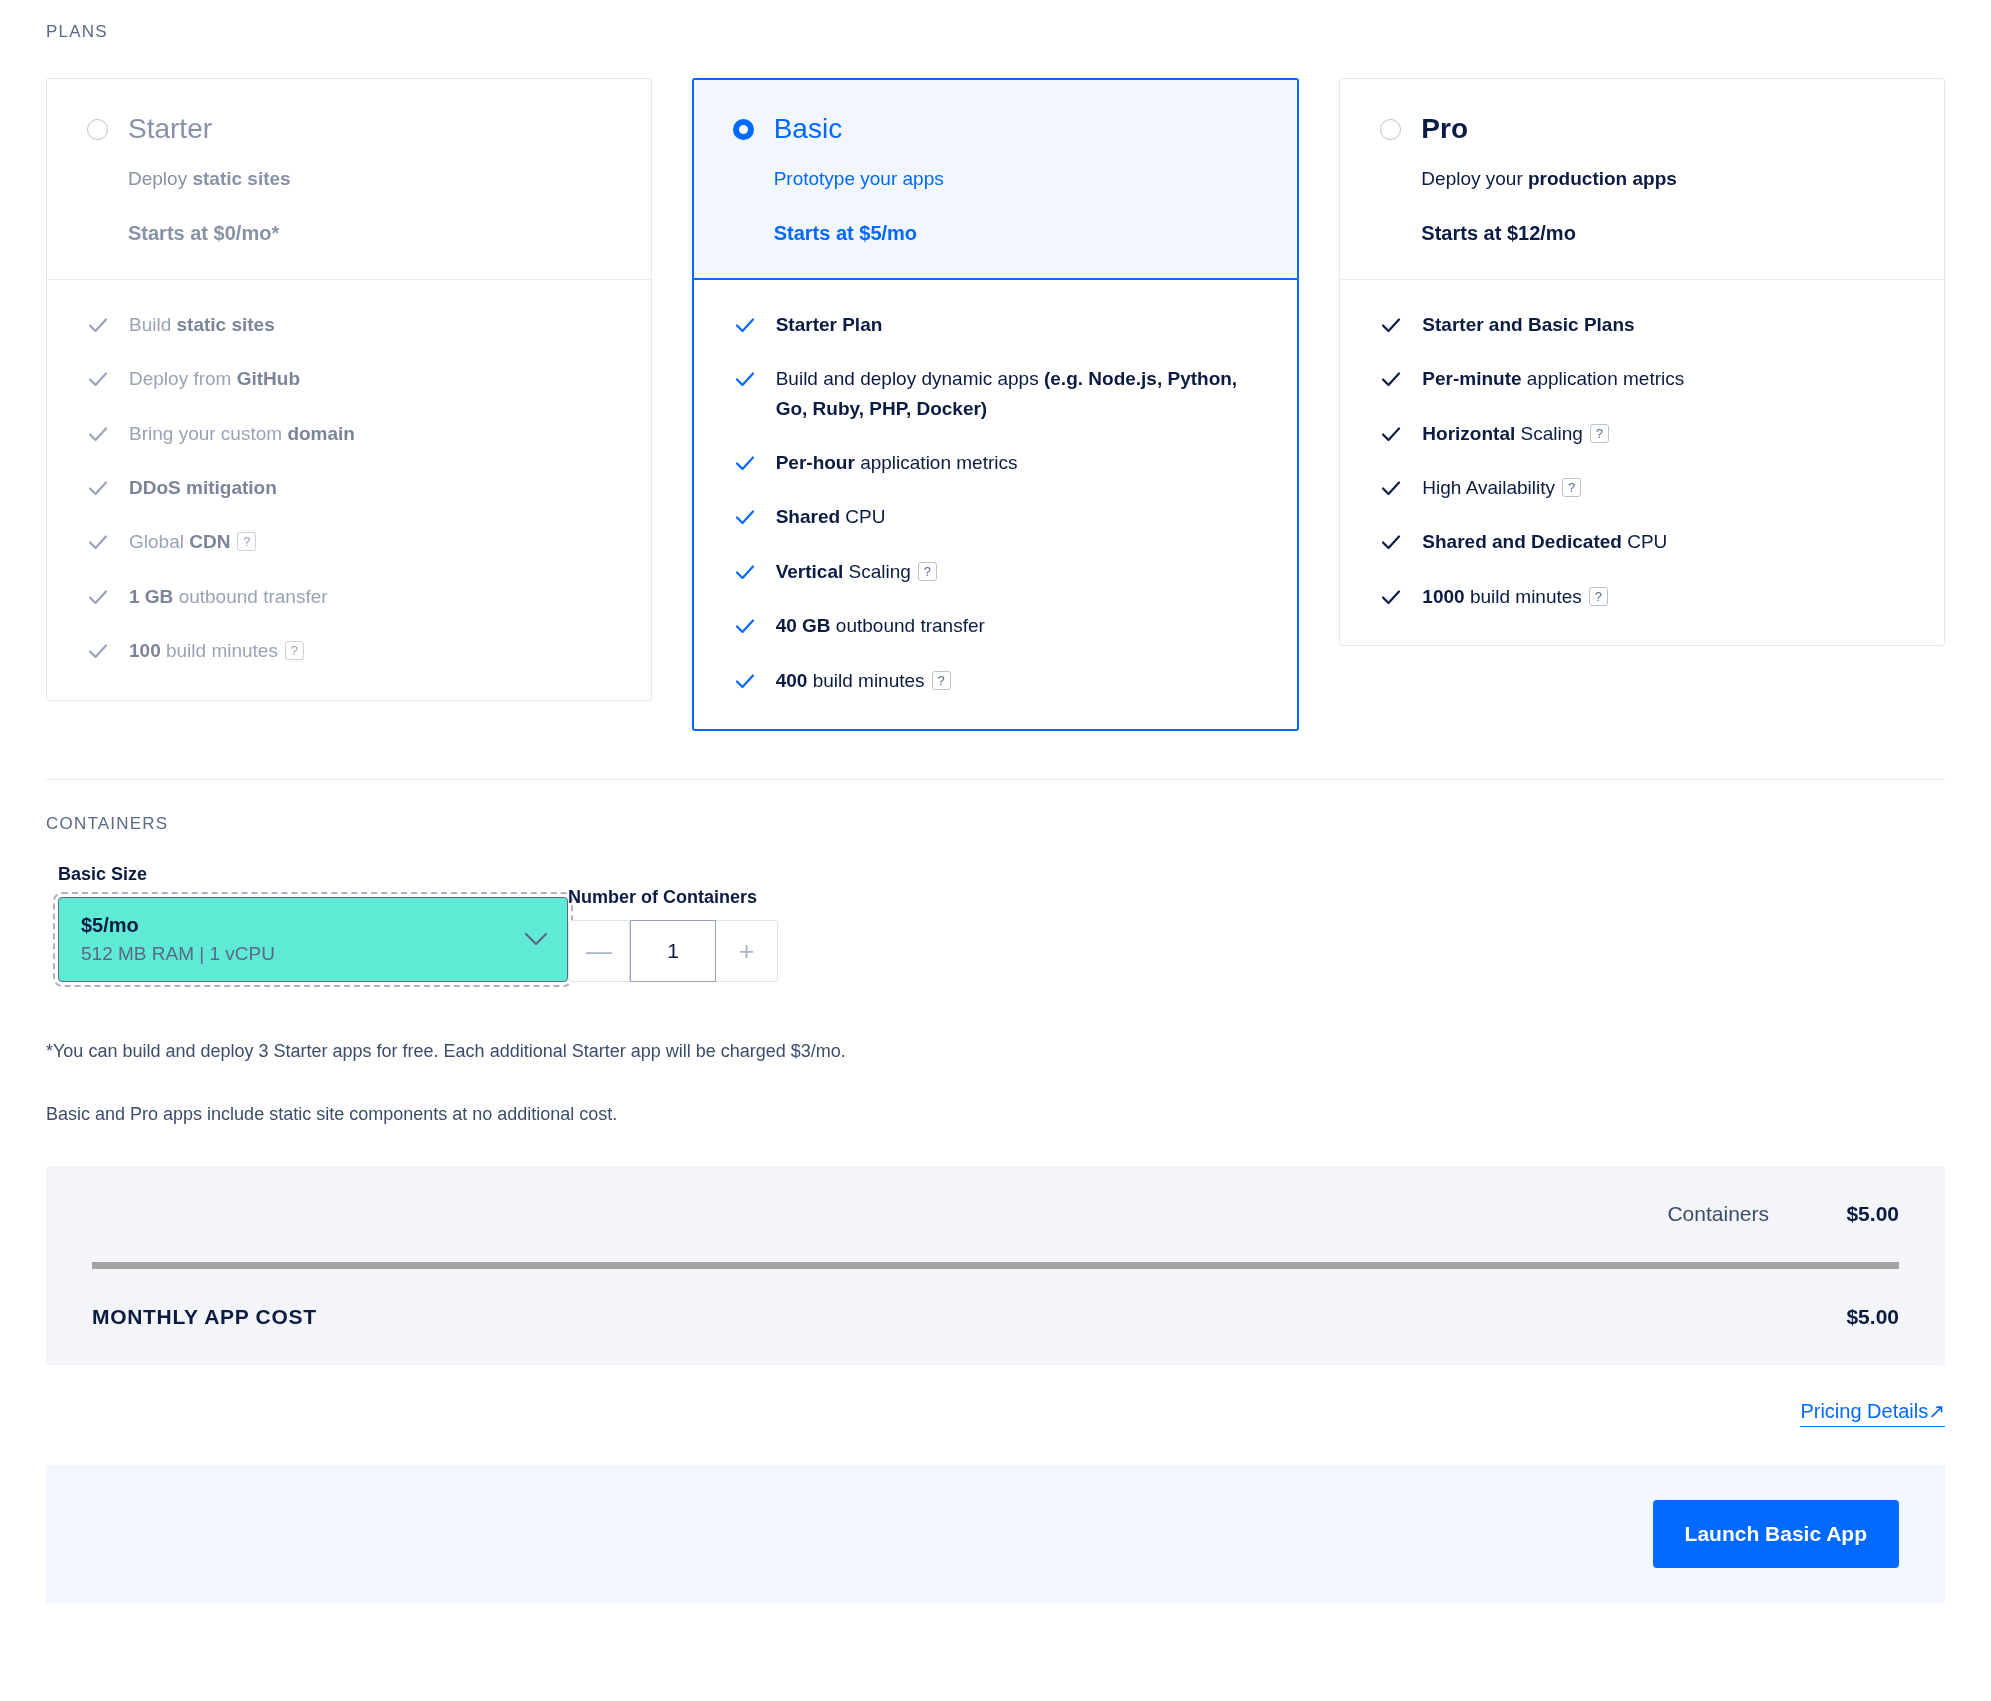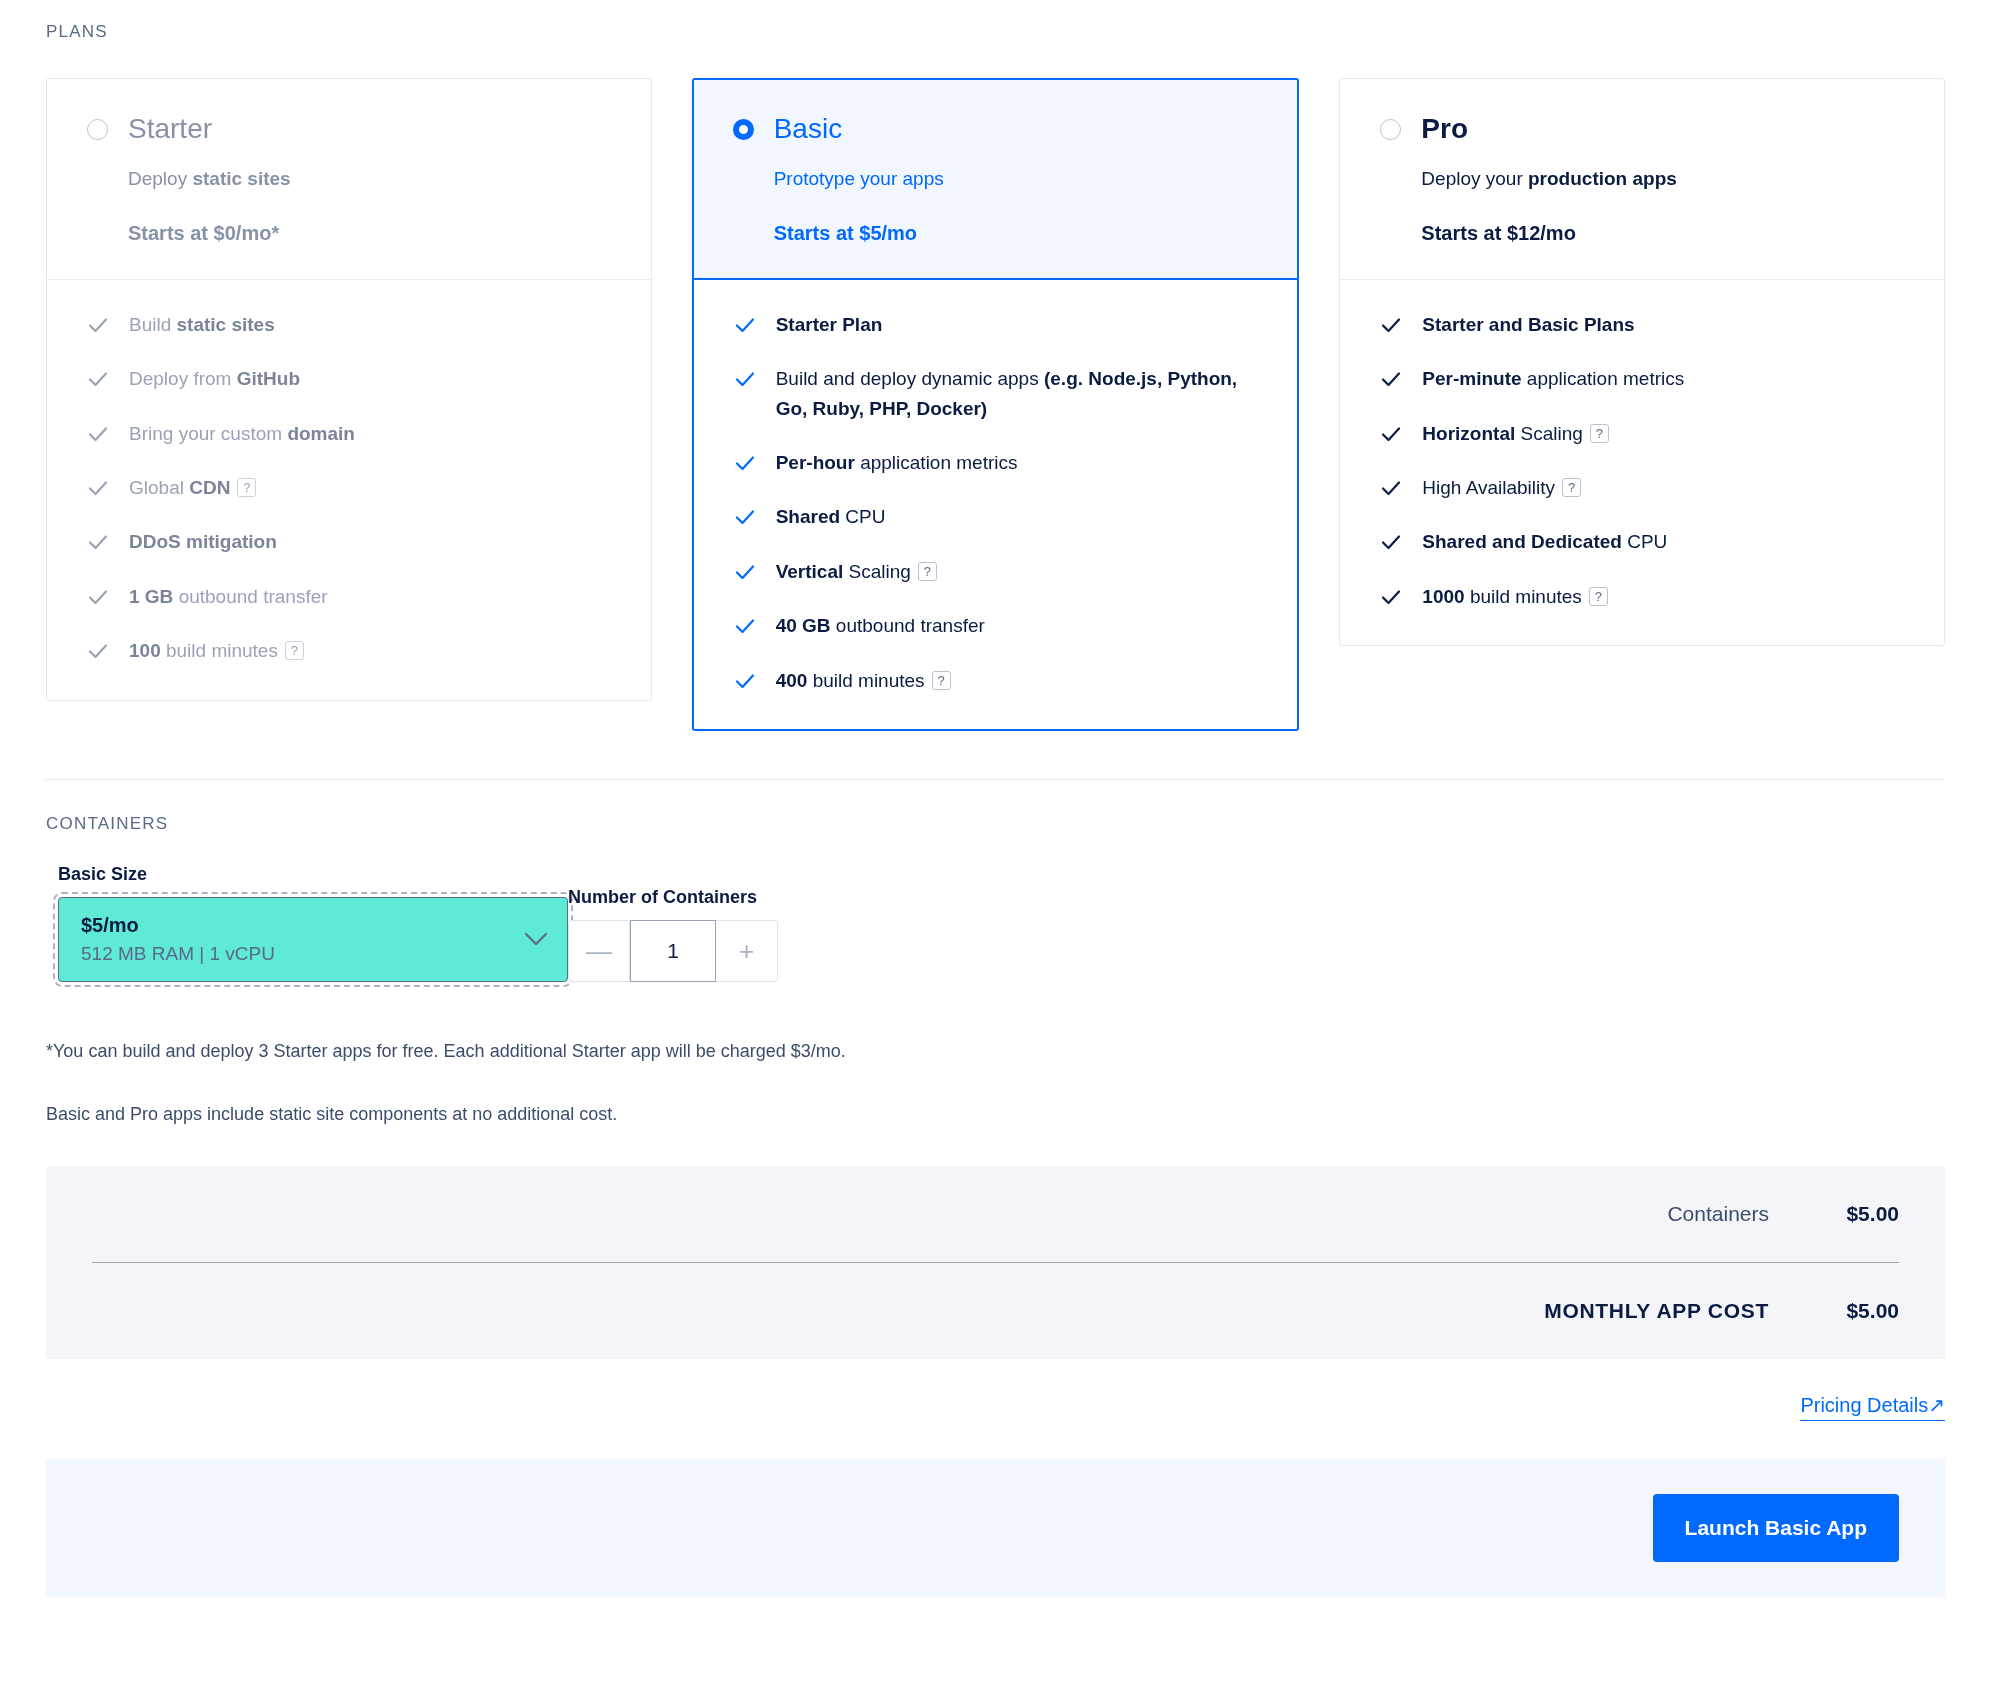--- a/index.html
+++ b/index.html
@@ -163,21 +163,21 @@
     margin: 38px 46px 0 46px;
     background: #f3f5f9;
     border-radius: 3px;
     padding: 0 46px;
   }
   .summary-row {
     display: flex; justify-content: flex-end; align-items: center;
     gap: 44px;
     padding: 36px 0;
   }
-  .summary-row + .summary-row { border-top: 1px solid #a3a3a3; }
+  .summary-row + .summary-row { border-top: 7px solid #a3a3a3; justify-content: space-between; }
   .sum-label { font-size: 21px; color: #3c4d6b; }
   .sum-value { font-size: 21px; font-weight: 700; color: #0b1b42; width: 86px; text-align: right; }
   .summary-row.total .sum-label {
     font-weight: 700; color: #0b1b42; letter-spacing: 0.7px; font-size: 21px;
   }
 
   
   .pricing-wrap { display: flex; justify-content: flex-end; padding: 34px 46px 0 46px; }
   .pricing-link {
     font-size: 20px; color: #0069ff; text-decoration: none;
@@ -245,29 +245,29 @@
               </svg>
             </span>
             <span class="feature-text">Bring your custom <b>domain</b></span>
           </div>
           <div class="feature">
             <span class="check">
               <svg width="22" height="22" viewBox="0 0 22 22" fill="none" stroke-width="2.2" stroke-linecap="round" stroke-linejoin="round">
                 <path d="M3 11.5 L8.5 17 L19 5.5"></path>
               </svg>
             </span>
+            <span class="feature-text"><b>DDoS mitigation</b></span>
+          </div>
+          <div class="feature">
+            <span class="check">
+              <svg width="22" height="22" viewBox="0 0 22 22" fill="none" stroke-width="2.2" stroke-linecap="round" stroke-linejoin="round">
+                <path d="M3 11.5 L8.5 17 L19 5.5"></path>
+              </svg>
+            </span>
             <span class="feature-text">Global <b>CDN</b><span class="help">?</span></span>
-          </div>
-          <div class="feature">
-            <span class="check">
-              <svg width="22" height="22" viewBox="0 0 22 22" fill="none" stroke-width="2.2" stroke-linecap="round" stroke-linejoin="round">
-                <path d="M3 11.5 L8.5 17 L19 5.5"></path>
-              </svg>
-            </span>
-            <span class="feature-text"><b>DDoS mitigation</b></span>
           </div>
           <div class="feature">
             <span class="check">
               <svg width="22" height="22" viewBox="0 0 22 22" fill="none" stroke-width="2.2" stroke-linecap="round" stroke-linejoin="round">
                 <path d="M3 11.5 L8.5 17 L19 5.5"></path>
               </svg>
             </span>
             <span class="feature-text"><b>1 GB</b> outbound transfer</span>
           </div>
           <div class="feature">

